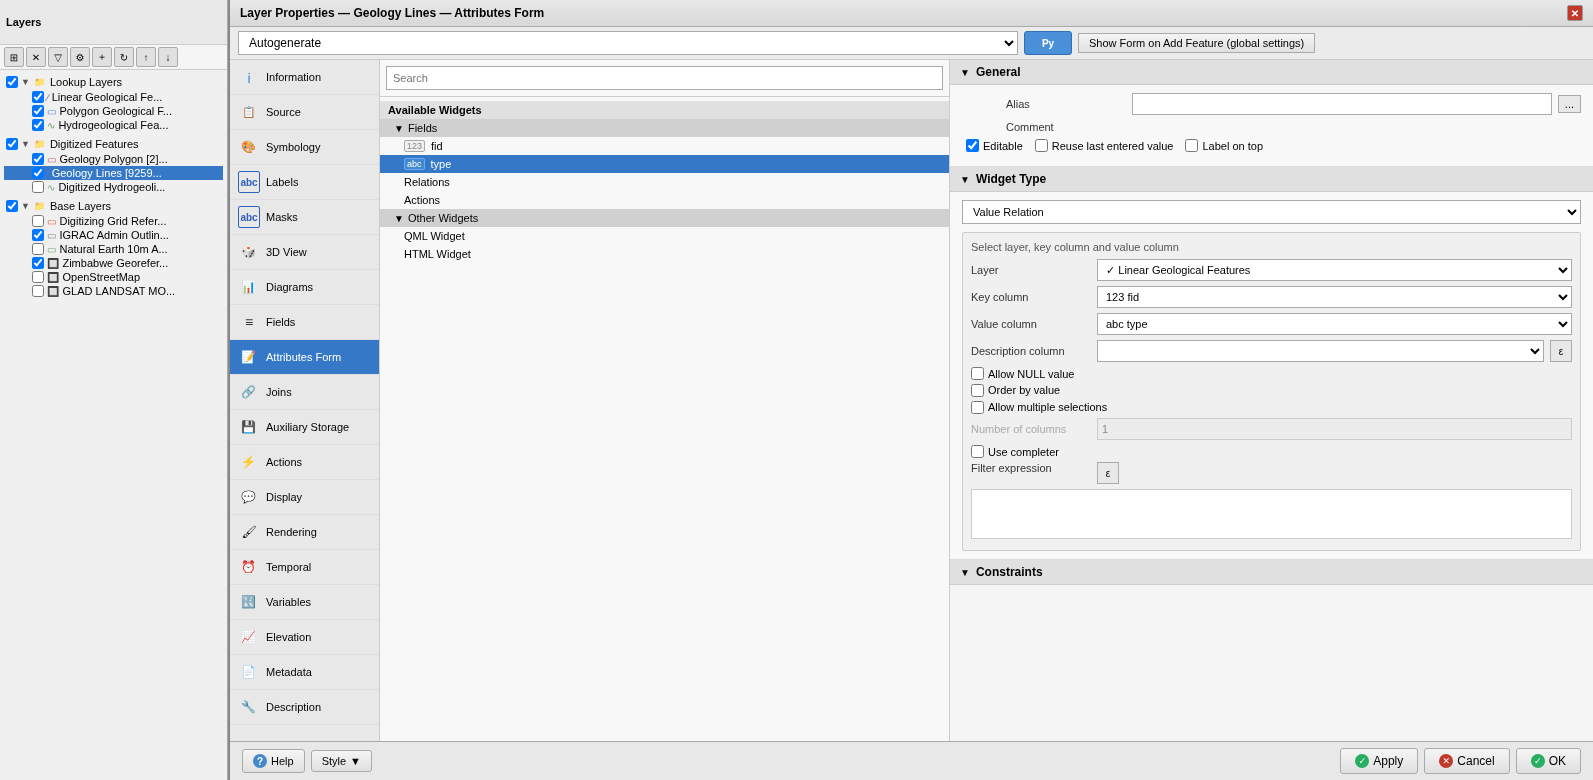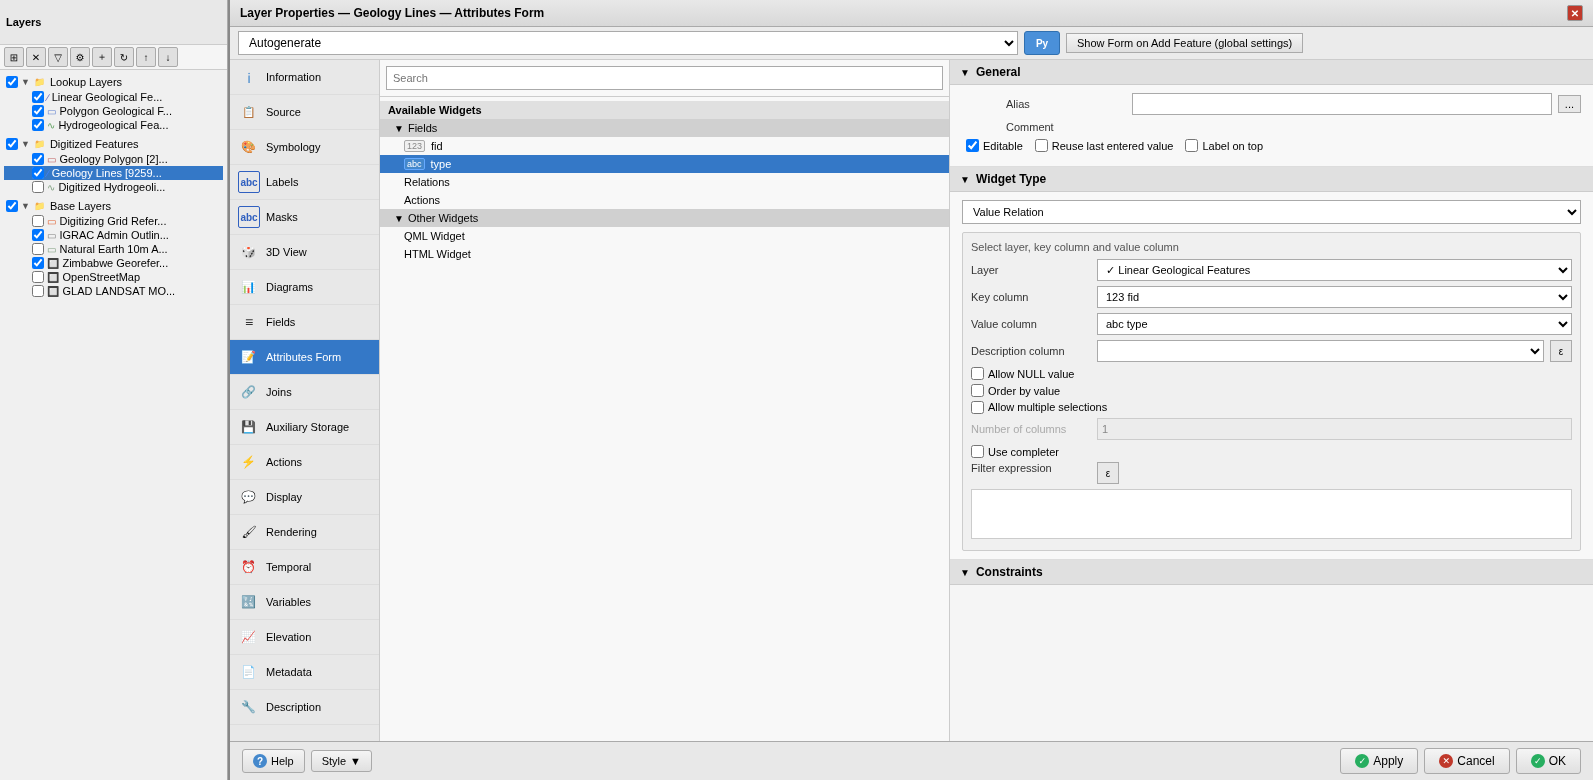--- a/index.html
+++ b/index.html
@@ -133,21 +133,21 @@
 
     .show-form-btn {
       padding: 3px 10px;
       background: linear-gradient(to bottom, #f5f5f5, #e0e0e0);
       border: 1px solid #aaa;
       cursor: pointer;
       font-size: 11px;
     }
 
     .python-icon-btn {
-      width: 36px; height: 24px;
+      width: 48px; height: 24px;
       background: #4a90d9;
       border: 1px solid #3070b0;
       border-radius: 3px;
       cursor: pointer;
       display: flex; align-items: center; justify-content: center;
       color: white; font-size: 10px; font-weight: bold;
     }
 
     
     .dialog-content {
@@ -847,21 +847,21 @@
             </div>
 
             <div class="config-checkbox-row">
               <label style="display:flex;align-items:center;gap:4px;">
                 <input type="checkbox" style="">
                 <span>Allow NULL value</span>
               </label>
             </div>
 
             <div class="config-checkbox-row">
-              <label style="display:flex;align-items:center;gap:4px;">
+              <label style="display:flex;align-items:flex-start;gap:4px;">
                 <input type="checkbox" style="">
                 <span>Order by value</span>
               </label>
             </div>
 
             <div class="config-checkbox-row">
               <label style="display:flex;gap:4px;">
                 <input type="checkbox" style="">
                 <span>Allow multiple selections</span>
               </label>

